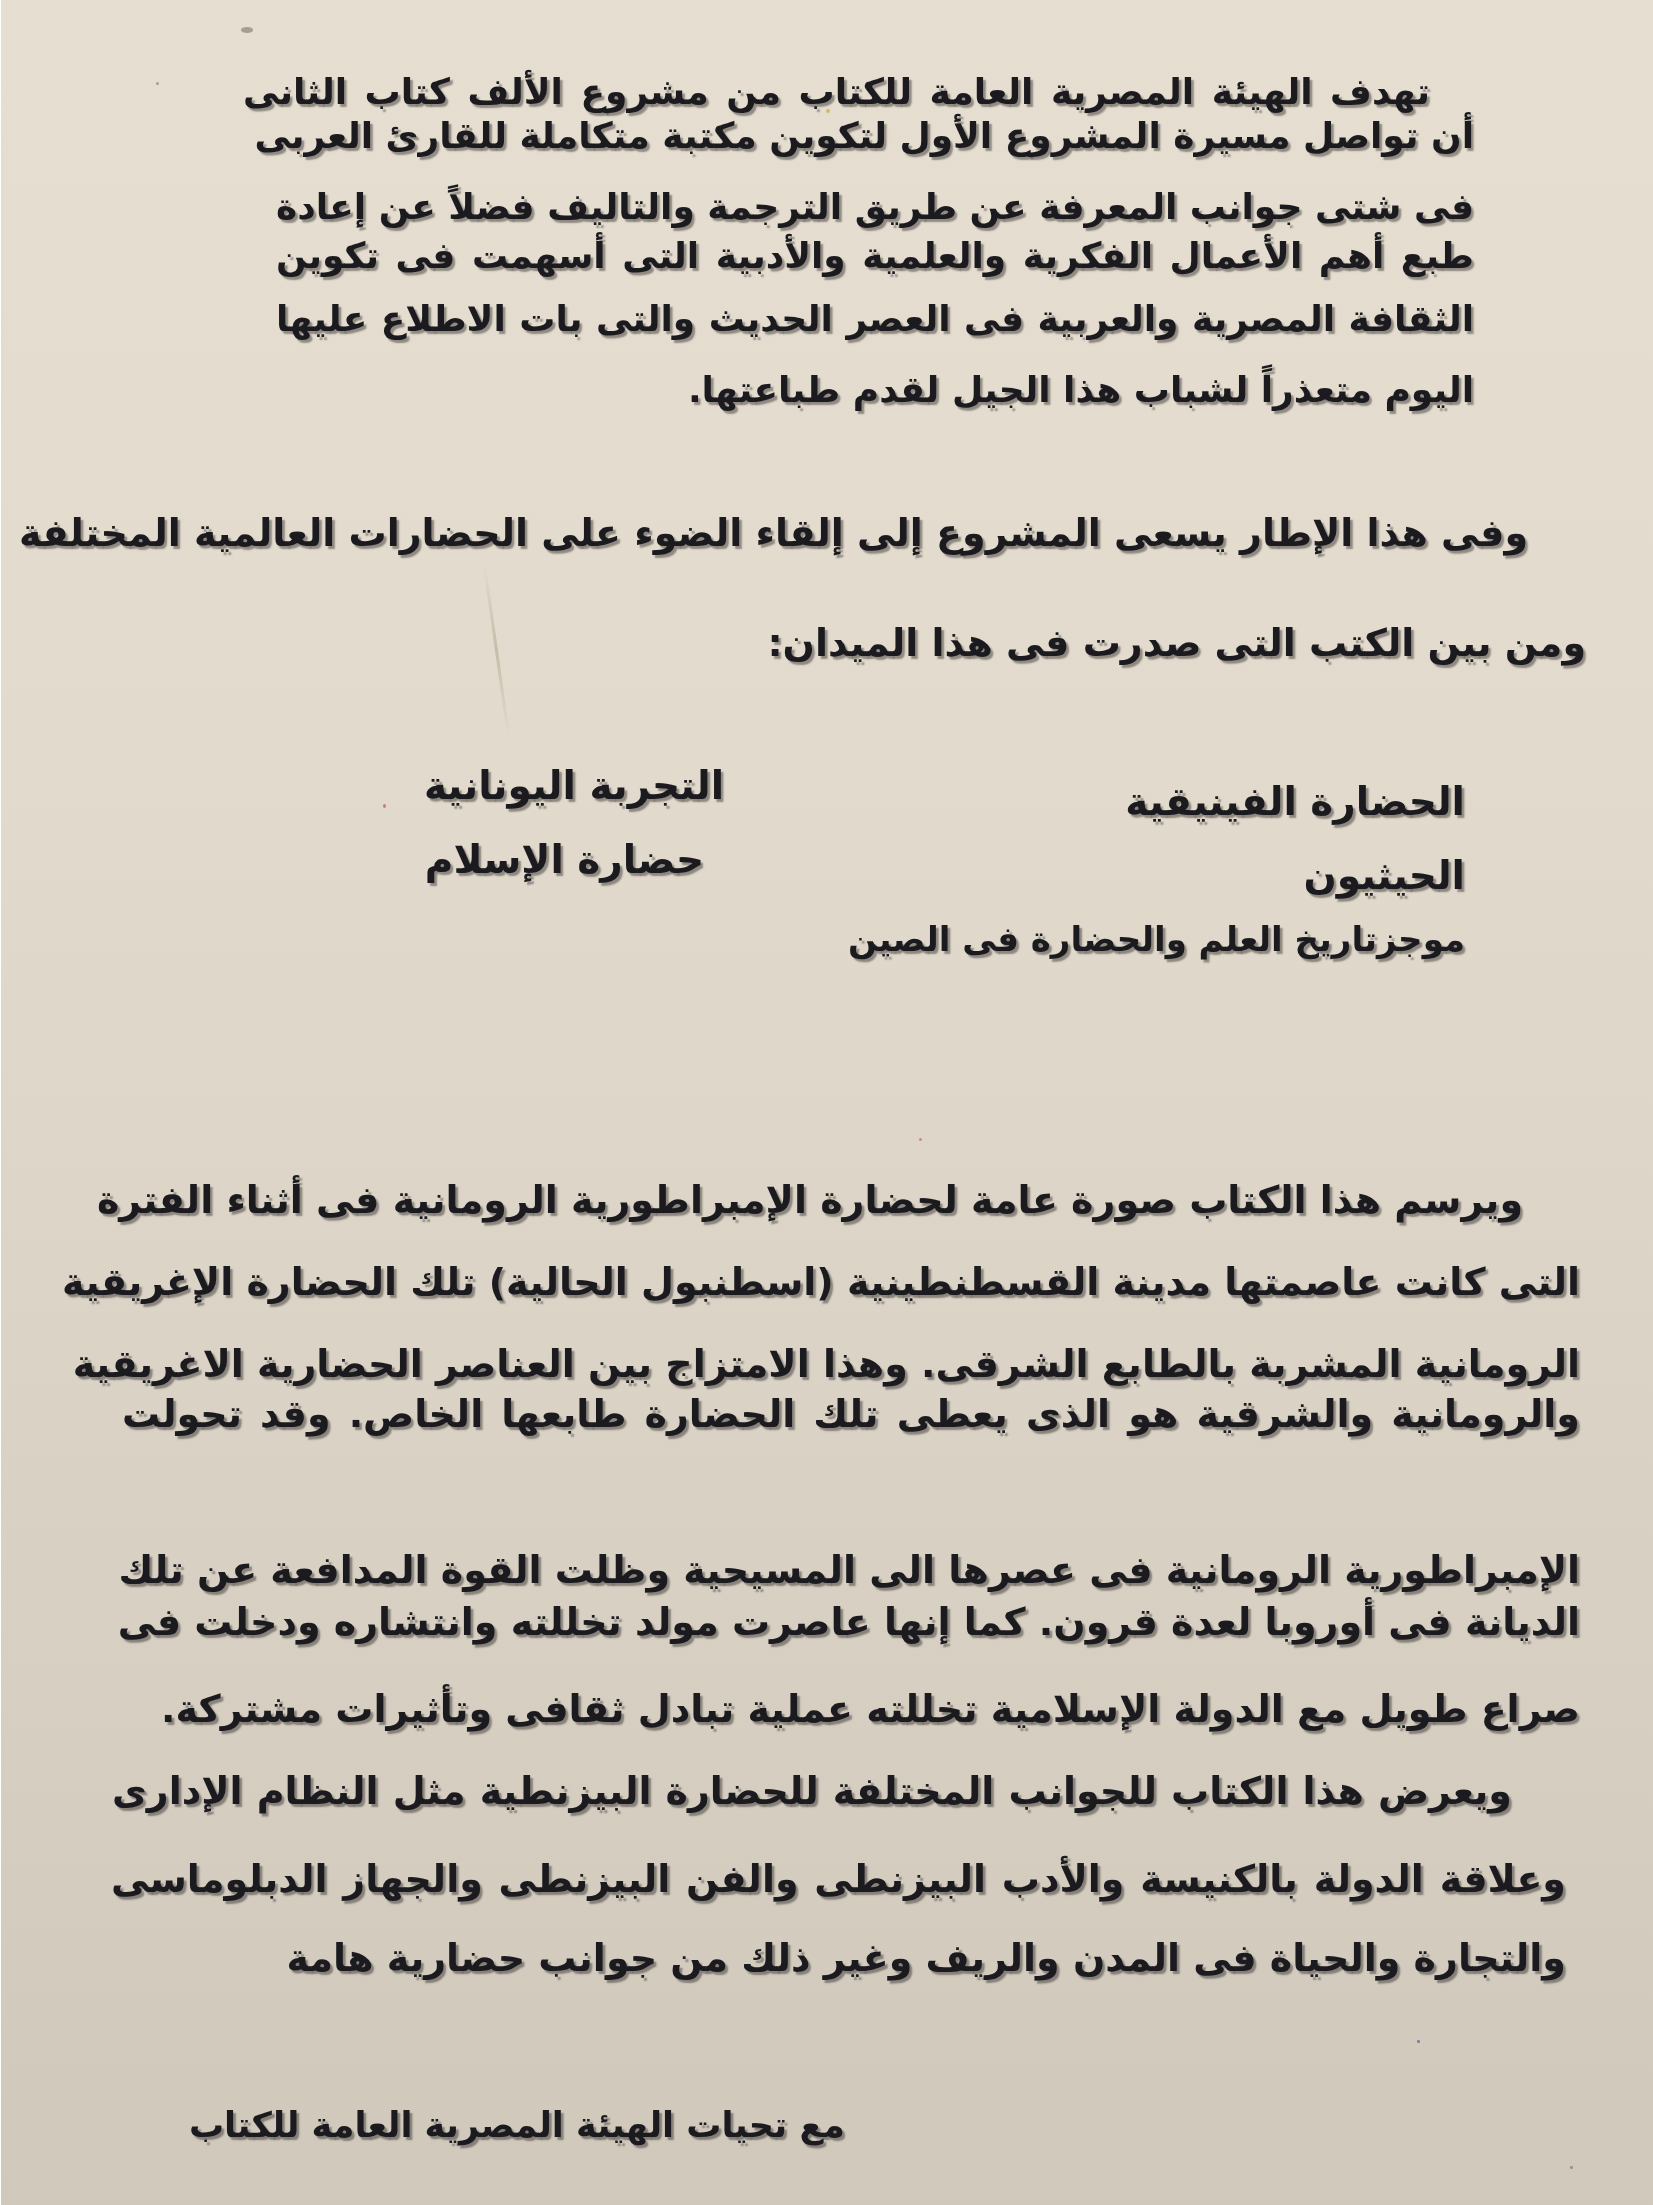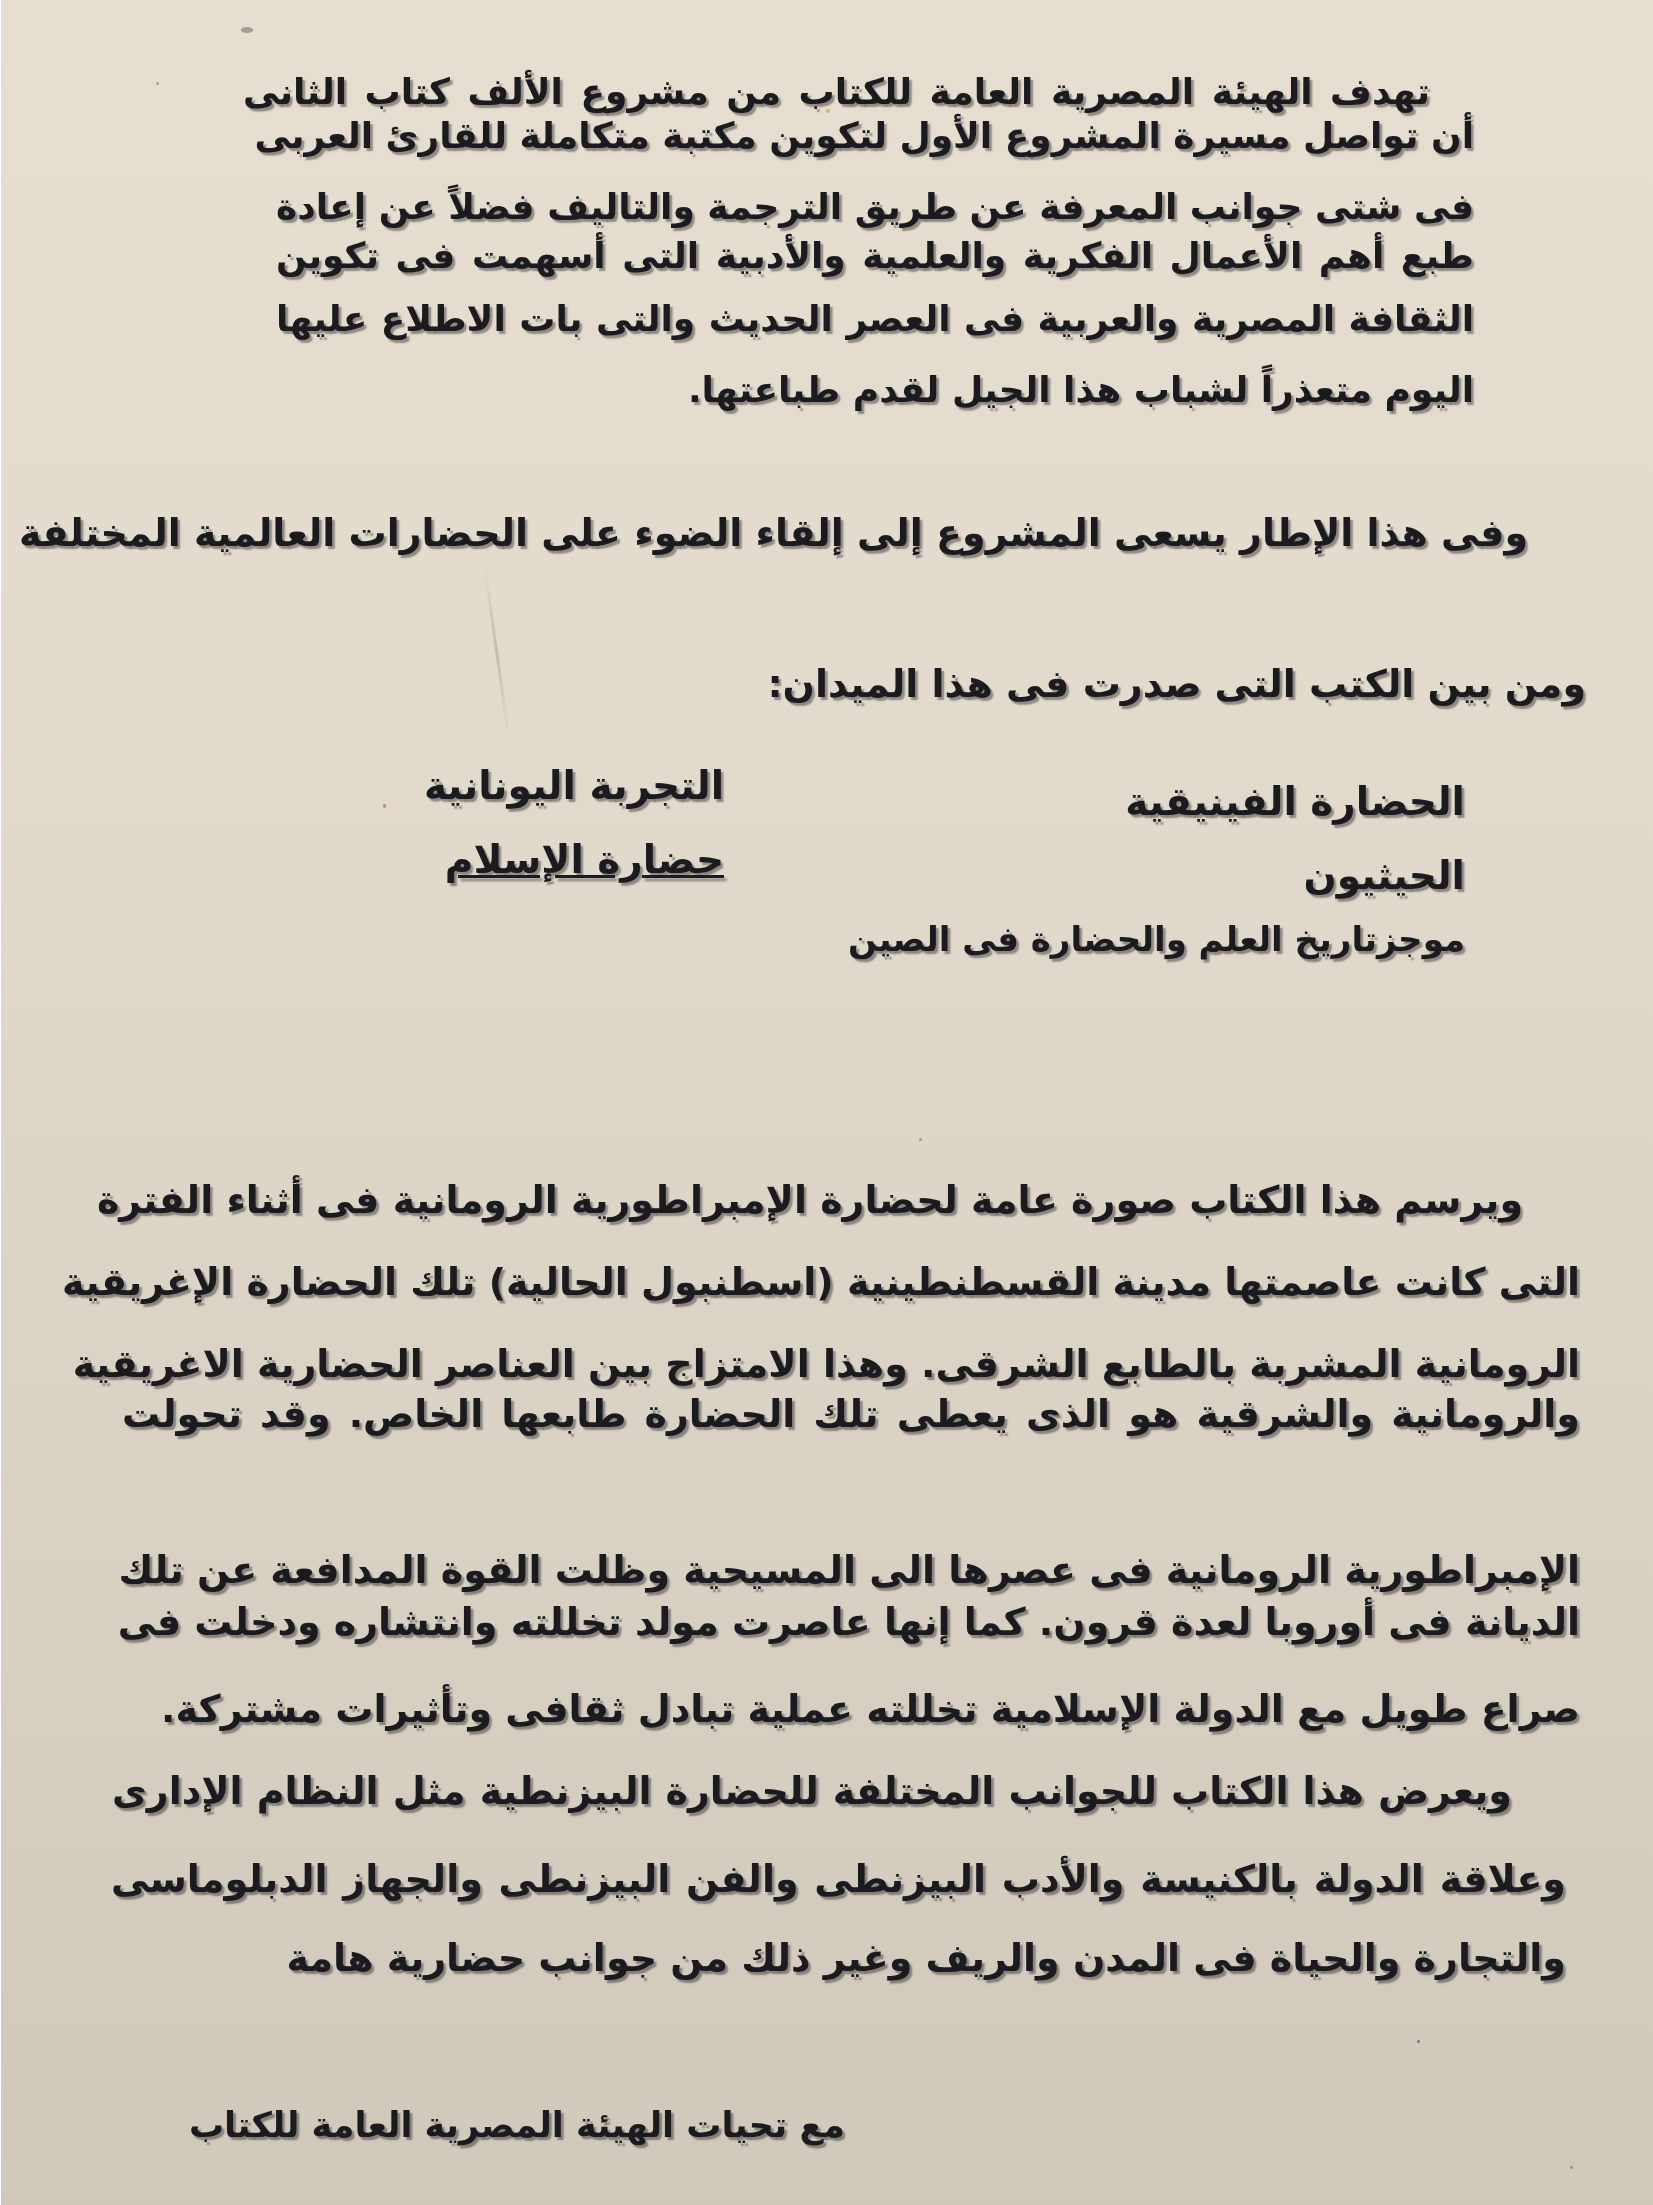--- a/index.html
+++ b/index.html
@@ -44,29 +44,29 @@
     <div class="txt para1 justify" style="top:74px;width:1187px;right:224px;">تهدف الهيئة المصرية العامة للكتاب من مشروع الألف كتاب الثانى</div>
     <div class="txt para1 justify" style="top:118px;width:1198px;">أن تواصل مسيرة المشروع الأول لتكوين مكتبة متكاملة للقارئ العربى</div>
     <div class="txt para1 justify" style="top:189px;width:1198px;">فى شتى جوانب المعرفة عن طريق الترجمة والتاليف فضلاً عن إعادة</div>
     <div class="txt para1 justify" style="top:238px;width:1198px;margin-left:28px;">طبع أهم الأعمال الفكرية والعلمية والأدبية التى أسهمت فى تكوين</div>
     <div class="txt para1 justify" style="top:301px;width:1198px;">الثقافة المصرية والعربية فى العصر الحديث والتى بات الاطلاع عليها</div>
     <div class="txt para1" style="top:372px;">اليوم متعذراً لشباب هذا الجيل لقدم طباعتها.</div>
   </div>
 
   <div>
     <div class="txt para2 justify" style="top:514px;right:126px;width:1384px;">وفى هذا الإطار يسعى المشروع إلى إلقاء الضوء على الحضارات العالمية المختلفة</div>
-    <div class="txt para2" style="top:624px;right:68px;margin-top:41px;">ومن بين الكتب التى صدرت فى هذا الميدان:</div>
+    <div class="txt para2" style="top:624px;right:68px;">ومن بين الكتب التى صدرت فى هذا الميدان:</div>
   </div>
 
   <div>
     <div class="txt list-item" style="top:782px;right:189px;">الحضارة الفينيقية</div>
     <div class="txt list-item" style="top:856px;right:189px;">الحيثيون</div>
     <div class="txt list-item small" style="top:922px;right:189px;">موجزتاريخ العلم والحضارة فى الصين</div>
     <div class="txt list-item" style="top:766px;right:930px;">التجربة اليونانية</div>
-    <div class="txt list-item" style="top:840px;right:930px;text-decoration:underline;">حضارة الإسلام</div>
+    <div class="txt list-item" style="top:840px;right:950px;">حضارة الإسلام</div>
   </div>
 
 
   <div>
     <div class="txt para3 justify" style="top:1181px;right:131px;width:1400px;">ويرسم هذا الكتاب صورة عامة لحضارة الإمبراطورية الرومانية فى أثناء الفترة</div>
     <div class="txt para3 justify" style="top:1263px;right:74px;width:1458px;">التى كانت عاصمتها مدينة القسطنطينية (اسطنبول الحالية) تلك الحضارة الإغريقية</div>
     <div class="txt para3 justify" style="top:1345px;right:74px;width:1458px;">الرومانية المشربة بالطابع الشرقى. وهذا الامتزاج بين العناصر الحضارية الاغريقية</div>
     <div class="txt para3 justify" style="top:1395px;right:74px;width:1458px;margin-left:16px;">والرومانية والشرقية هو الذى يعطى تلك الحضارة طابعها الخاص. وقد تحولت</div>
     <div class="txt para3 justify" style="top:1520px;right:74px;width:1458px;margin-top:31px;">الإمبراطورية الرومانية فى عصرها الى المسيحية وظلت القوة المدافعة عن تلك</div>
     <div class="txt para3 justify" style="top:1603px;right:74px;width:1458px;">الديانة فى أوروبا لعدة قرون. كما إنها عاصرت مولد تخللته وانتشاره ودخلت فى</div>

